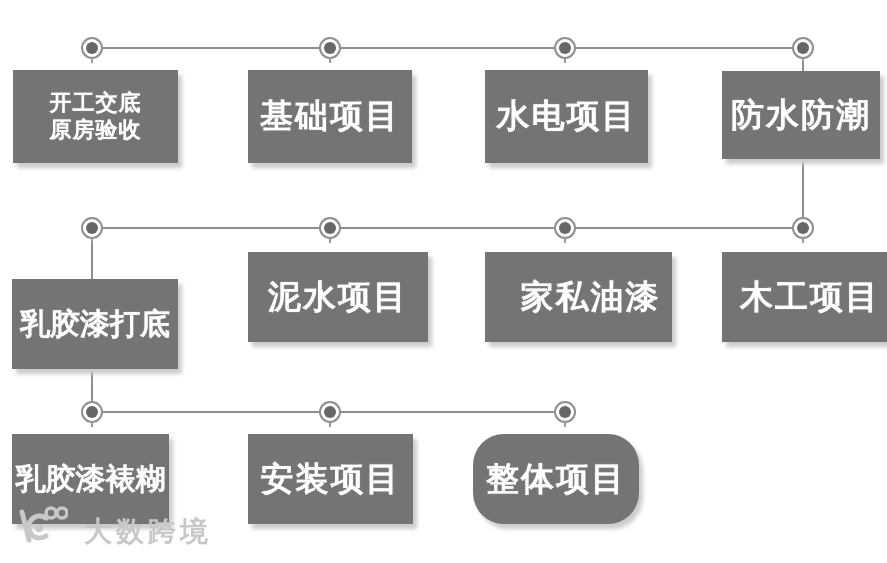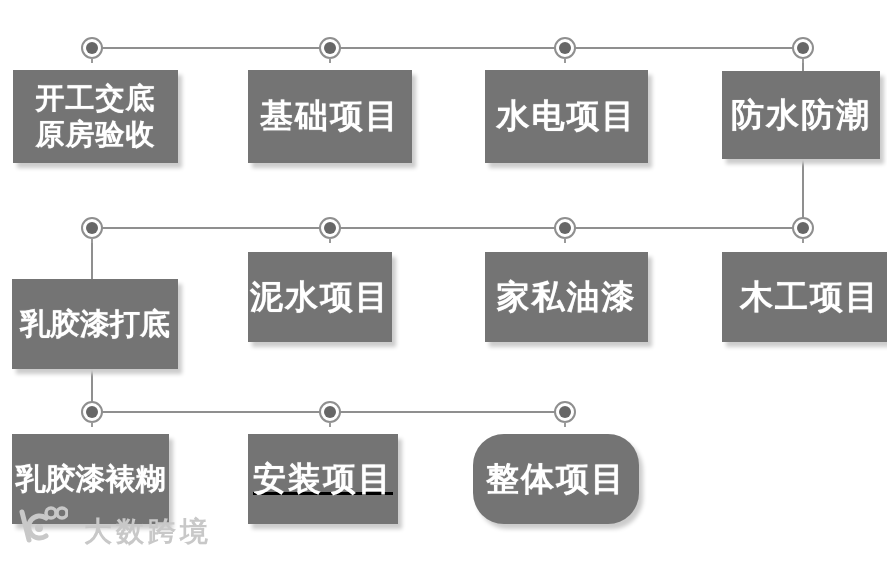--- a/index.html
+++ b/index.html
@@ -33,21 +33,21 @@
     color: #ffffff;
     font-weight: 700;
     font-size: 33px;
     letter-spacing: 2px;
     text-align: center;
     white-space: pre-line;
     line-height: 1.22;
     text-shadow: 0 0 1px rgba(255,255,255,0.6);
   }
   .box .label.small { font-size: 30px; letter-spacing: 0px; }
-  .box .label.twoline { font-size: 29px; letter-spacing: 1px; }
+  .box .label.twoline { font-size: 22px; letter-spacing: 1px; }
   
   .node {
     position: absolute;
     width: 22px;
     height: 22px;
     border-radius: 50%;
     background: #ffffff;
     border: 2px solid #8f8f8f;
     box-sizing: border-box;
     z-index: 3;
@@ -112,34 +112,34 @@
   <div class="box" style="left:485px; top:70px; width:163px; height:93px;">
     <div class="label">水电项目</div>
   </div>
   <div class="box" style="left:722px; top:71px; width:158px; height:88px;">
     <div class="label">防水防潮</div>
   </div>
 
   <div class="box" style="left:12px; top:252px; width:166px; height:90px;margin-top:27px;">
     <div class="label small">乳胶漆打底</div>
   </div>
-  <div class="box" style="left:248px; top:252px; width:144px; height:90px;">
+  <div class="box" style="left:248px; top:252px; width:180px; height:90px;">
     <div class="label">泥水项目</div>
   </div>
-  <div class="box" style="left:485px; top:252px; width:163px; height:90px;">
+  <div class="box" style="left:485px; top:252px; width:163px; height:90px;padding-left:24px;">
     <div class="label">家私油漆</div>
   </div>
   <div class="box" style="left:722px; top:252px; width:176px; height:90px;">
     <div class="label">木工项目</div>
   </div>
 
   <div class="box" style="left:12px; top:434px; width:157px; height:90px;">
     <div class="label small">乳胶漆裱糊</div>
   </div>
-  <div class="box" style="left:248px; top:434px; width:150px; height:90px;text-decoration:underline;">
+  <div class="box" style="left:248px; top:434px; width:165px; height:90px;">
     <div class="label">安装项目</div>
   </div>
   <div class="box" style="left:473px; top:434px; width:166px; height:90px;border-radius:31px;">
     <div class="label">整体项目</div>
   </div>
 
   <div class="node" style="left:92px;  top:48px;"></div>
   <div class="node" style="left:330px; top:48px;"></div>
   <div class="node" style="left:565px; top:48px;"></div>
   <div class="node" style="left:803px; top:48px;"></div>

